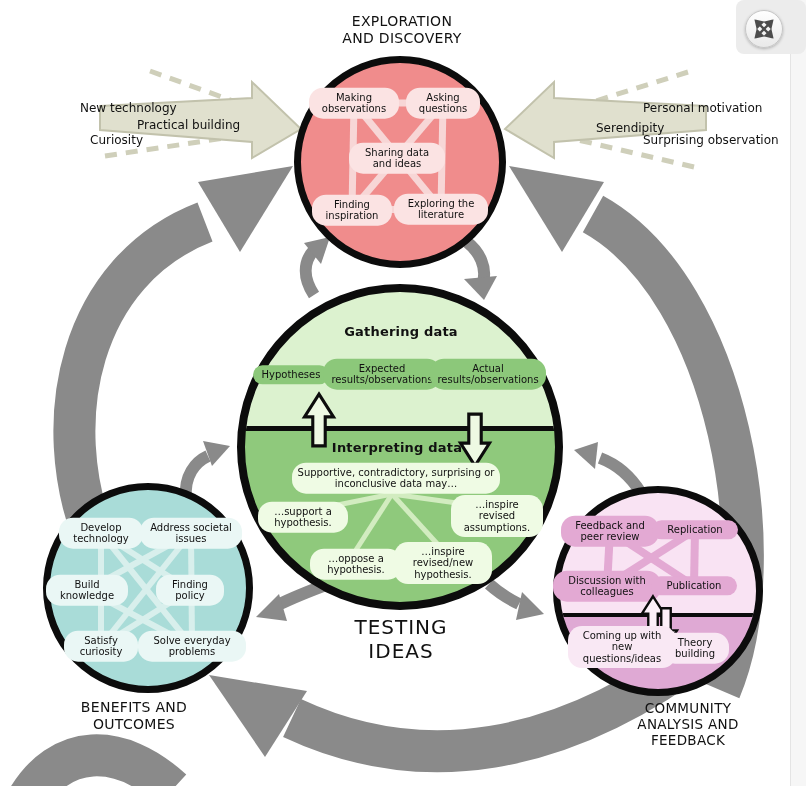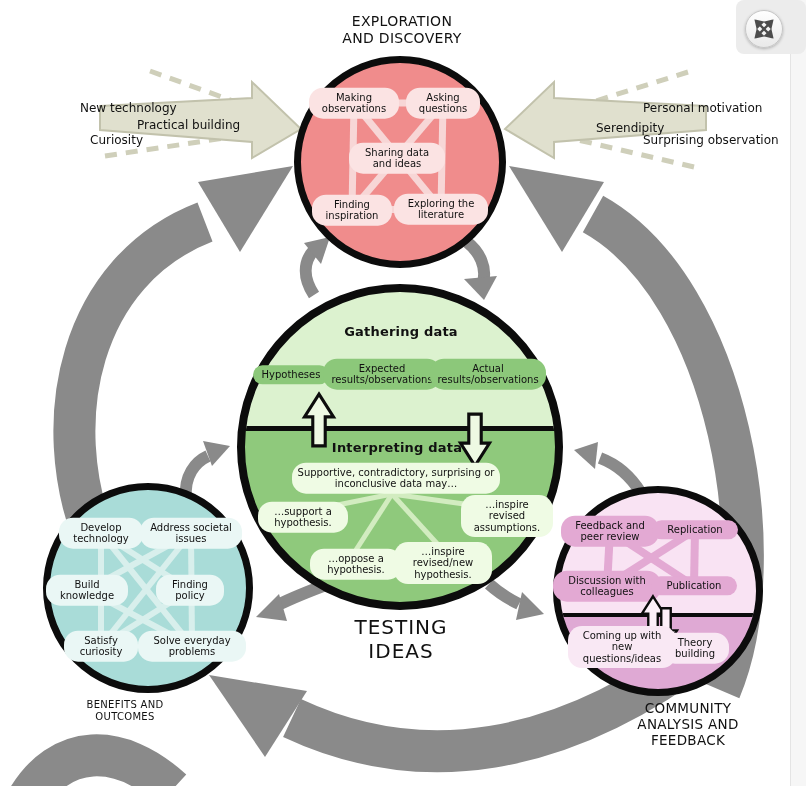--- a/index.html
+++ b/index.html
@@ -109,21 +109,21 @@
   <div class="side-label" style="left:137px;top:118px">Practical building</div>
   <div class="side-label" style="left:90px;top:133px">Curiosity</div>
   <div class="side-label" style="left:643px;top:101px">Personal motivation</div>
   <div class="side-label" style="left:596px;top:121px">Serendipity</div>
   <div class="side-label" style="left:643px;top:133px">Surprising observation</div>
 
   <div class="title" style="left:402px;top:13px;font-size:14px">EXPLORATION
 AND DISCOVERY</div>
   <div class="title" style="left:401px;top:616px;font-size:20px;letter-spacing:1px">TESTING
 IDEAS</div>
-  <div class="title" style="left:125px;top:699px;font-size:10px">BENEFITS AND
+  <div class="title" style="left:134px;top:699px;font-size:14px">BENEFITS AND
 OUTCOMES</div>
   <div class="title" style="left:688px;top:701px;font-size:13.5px">COMMUNITY
 ANALYSIS AND
 FEEDBACK</div>
 
   <div class="circle-wrap" style="left:294px;top:56px;width:212px;height:212px">
     <div class="circle-bg" style="background:var(--red_circle,#f08c8c)"></div>
     <svg class="cx" viewBox="0 0 212 212" style="stroke:var(--red_line,#f7d6d6);stroke-width:7">
       <line x1="60" y1="47" x2="149" y2="47"></line>
         <line x1="60" y1="47" x2="58" y2="154"></line>
@@ -160,21 +160,21 @@
       <polygon class="va-green" points="0,-25 14,-3 6,-3 6,25 -6,25 -6,-3 -14,-3"></polygon>
     </svg>
     <svg class="varrow down" width="40" height="56" viewBox="-19 -27 38 54" style="left:238px;top:156px">
       <polygon class="va-green" points="0,-25 14,-3 6,-3 6,25 -6,25 -6,-3 -14,-3"></polygon>
     </svg>
     <div class="sec-title" style="left:160px;top:163px">Interpreting data</div>
     <div class="pill p-green-light" style="left:159px;top:194px;width:198px">Supportive, contradictory, surprising or inconclusive data may…</div>
     <div class="pill p-green-light" style="left:66px;top:233px;width:80px">…support a hypothesis.</div>
     <div class="pill p-green-light" style="left:119px;top:280px;width:82px">…oppose a hypothesis.</div>
     <div class="pill p-green-light" style="left:206px;top:279px;width:88px">…inspire revised/new hypothesis.</div>
-    <div class="pill p-green-light" style="left:270px;top:232px;width:82px">…inspire revised assumptions.</div>
+    <div class="pill p-green-light" style="left:260px;top:232px;width:82px">…inspire revised assumptions.</div>
   </div>
 
   <div class="circle-wrap" style="left:43px;top:483px;width:210px;height:210px">
     <div class="circle-bg" style="background:var(--teal_circle,#a9dcd8)"></div>
     <svg class="cx" viewBox="0 0 210 210" style="stroke:var(--teal_line,#d8efec);stroke-width:6">
       <line x1="58" y1="50" x2="58" y2="163"></line>
         <line x1="148" y1="50" x2="149" y2="163"></line>
       <line x1="58" y1="50" x2="149" y2="163"></line>
         <line x1="148" y1="50" x2="58" y2="163"></line>
       <line x1="44" y1="107" x2="148" y2="50"></line>

